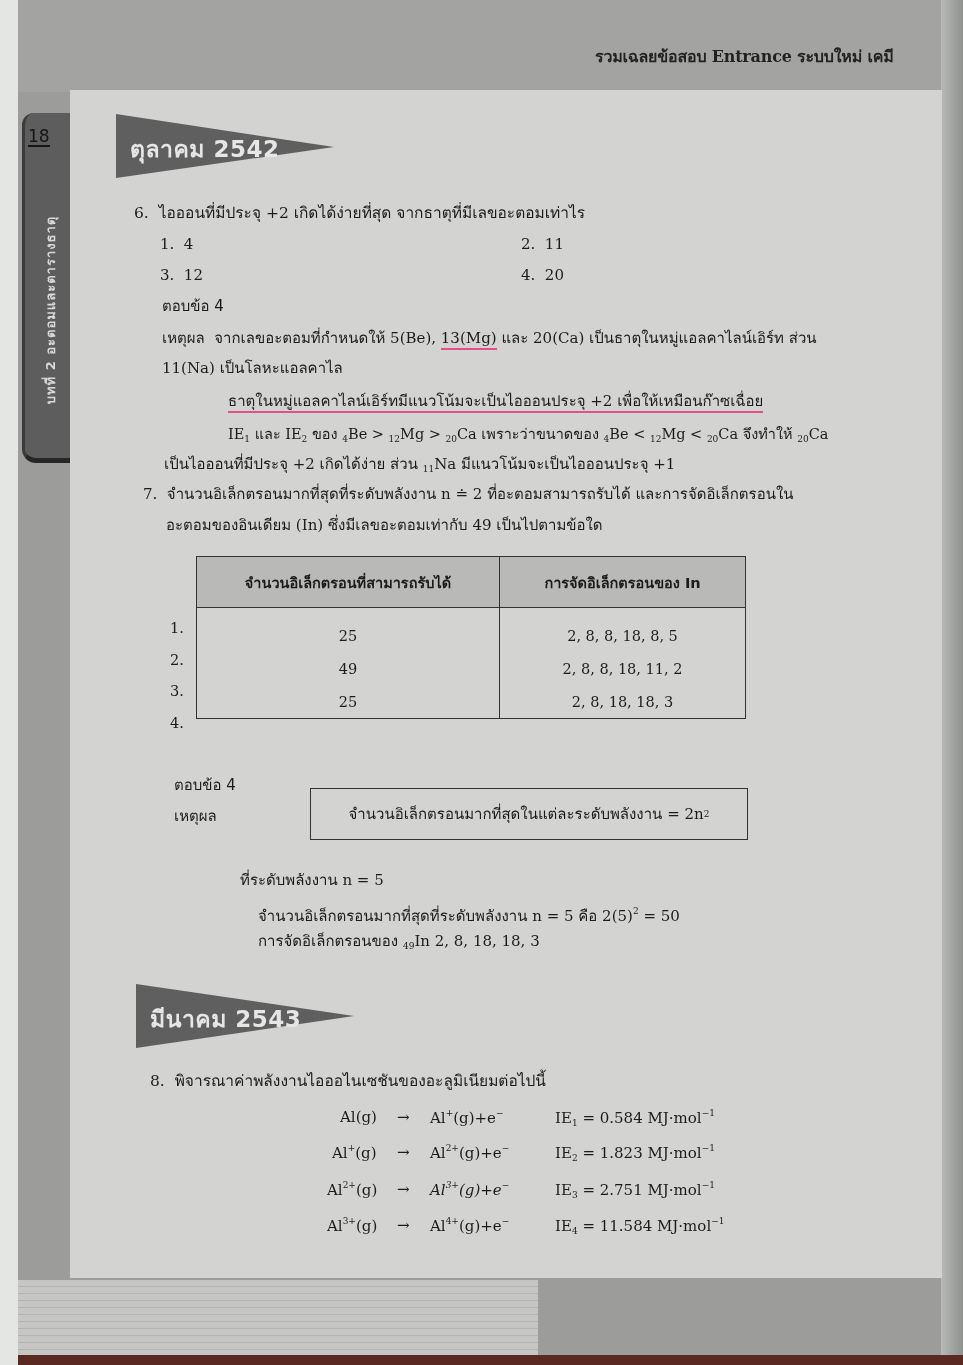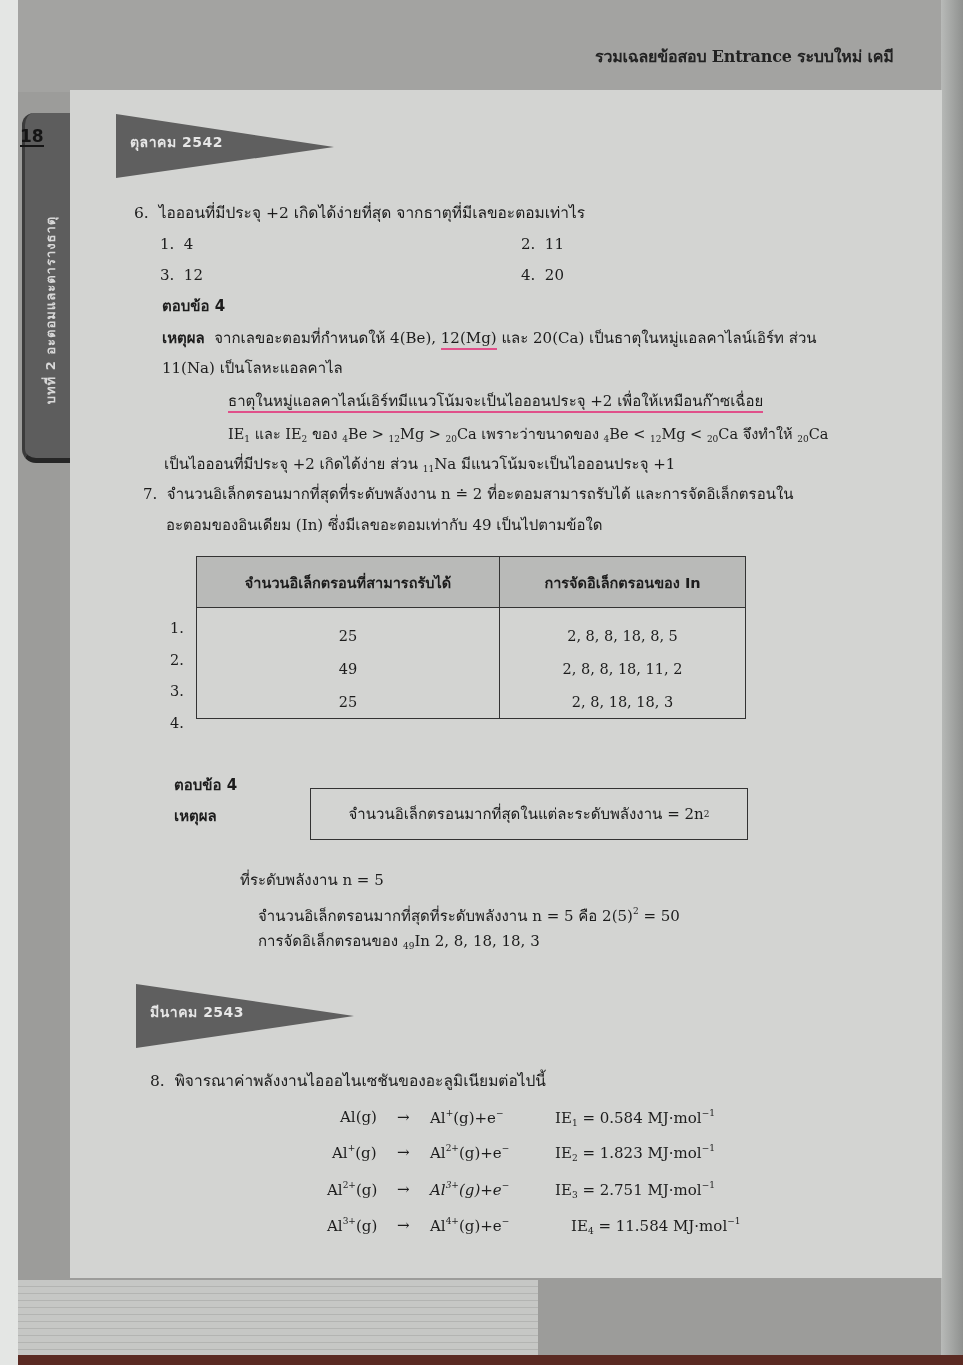--- a/index.html
+++ b/index.html
@@ -23,36 +23,36 @@
   .page {
     position:absolute; left:70px; top:90px; width:872px; height:1188px;
     background:#d3d4d2;
   }
   .page-tab {
     position:absolute; left:22px; top:113px; width:50px; height:345px;
     background:#5d5d5d; border-radius:12px 0 0 14px;
     border-bottom:5px solid #262626; border-left:3px solid #3b3b3b;
   }
   .page-num {
-    position:absolute; left:20px; top:128px; font-size:17px; font-weight:bold;
+    position:absolute; left:28px; top:128px; font-size:17px; font-weight:normal;
     color:#151515; font-family:"DejaVu Sans", sans-serif; border-bottom:2px solid #151515; line-height:17px;
   }
   .chapter-label {
     position:absolute; left:50px; top:310px; transform:translate(-50%,-50%) rotate(-90deg);
     white-space:nowrap; color:#d8d8d8; font-size:13px; font-weight:bold;
     font-family:"DejaVu Sans", sans-serif; letter-spacing:1px;
   }
   .pennant {
     position:absolute; height:60px; color:#e6e6e6;
-    font-family:"DejaVu Sans", sans-serif; font-size:14px; font-weight:bold;
+    font-family:"DejaVu Sans", sans-serif; font-size:23px; font-weight:bold;
   }
   .pennant svg { position:absolute; left:0; top:0; }
   .pennant span { position:absolute; left:14px; top:17px; letter-spacing:0.5px; }
   .txt { position:absolute; font-size:15px; white-space:nowrap; line-height:20px; }
-  .sans-b { font-family:"DejaVu Sans", sans-serif; font-weight:bold; }
+  .sans-b { font-family:"DejaVu Sans", sans-serif; font-weight:normal; }
   .underline-pink { border-bottom:2px solid #e0508a; padding-bottom:1px; }
   sub { font-size:9px; vertical-align:-3px; }
   sup { font-size:9px; vertical-align:7px; }
   table.q7 {
     position:absolute; left:196px; top:556px; width:550px; border-collapse:collapse;
     border:1.5px solid #333; font-size:14.5px;
   }
   table.q7 th { background:#b9bab8; height:48px; font-family:"DejaVu Sans", sans-serif;
     font-weight:bold; font-size:14.5px; border:1.5px solid #333; }
   table.q7 td { text-align:center; height:31px; border-left:1.5px solid #333; border-right:1.5px solid #333; }
@@ -92,21 +92,21 @@
 <div class="txt" style="left:134px;top:203px;font-size:15.5px;">
   <span>6.</span>&nbsp; <span>ไอออนที่มีประจุ +2 เกิดได้ง่ายที่สุด จากธาตุที่มีเลขอะตอมเท่าไร</span>
 </div>
 <div class="txt" style="left:160px;top:234px;"><span>1.</span>&nbsp;&nbsp;<span>4</span></div>
 <div class="txt" style="left:521px;top:234px;"><span>2.</span>&nbsp;&nbsp;<span>11</span></div>
 <div class="txt" style="left:160px;top:265px;"><span>3.</span>&nbsp;&nbsp;<span>12</span></div>
 <div class="txt" style="left:521px;top:265px;"><span>4.</span>&nbsp;&nbsp;<span>20</span></div>
 <div class="txt sans-b" style="left:162px;top:296px;">ตอบข้อ 4</div>
 
 <div class="txt" style="left:162px;top:328px;">
-  <span class="sans-b">เหตุผล</span>&nbsp; <span>จากเลขอะตอมที่กำหนดให้ 4(Be),</span> <span class="underline-pink">12(Mg)</span> <span>และ 20(Ca) เป็นธาตุในหมู่แอลคาไลน์เอิร์ท ส่วน</span>
+  <span class="sans-b">เหตุผล</span>&nbsp; <span>จากเลขอะตอมที่กำหนดให้ 5(Be),</span> <span class="underline-pink">13(Mg)</span> <span>และ 20(Ca) เป็นธาตุในหมู่แอลคาไลน์เอิร์ท ส่วน</span>
 </div>
 <div class="txt" style="left:162px;top:358px;">11(Na) เป็นโลหะแอลคาไล</div>
 <div class="txt" style="left:228px;top:391px;">
   <span class="underline-pink">ธาตุในหมู่แอลคาไลน์เอิร์ทมีแนวโน้มจะเป็นไอออนประจุ +2 เพื่อให้เหมือนก๊าซเฉื่อย</span>
 </div>
 <div class="txt" style="left:228px;top:424px;font-size:14.5px;text-align:center;">
   <span>IE</span><sub>1</sub><span> และ IE</span><sub>2</sub><span> ของ </span><sub>4</sub><span>Be &gt; </span><sub>12</sub><span>Mg &gt; </span><sub>20</sub><span>Ca เพราะว่าขนาดของ </span><sub>4</sub><span>Be &lt; </span><sub>12</sub><span>Mg &lt; </span><sub>20</sub><span>Ca จึงทำให้ </span><sub>20</sub><span>Ca</span>
 </div>
 <div class="txt" style="left:164px;top:454px;">
   <span>เป็นไอออนที่มีประจุ +2 เกิดได้ง่าย ส่วน </span><sub>11</sub><span>Na มีแนวโน้มจะเป็นไอออนประจุ +1</span>
@@ -185,14 +185,14 @@
 <div class="ie-row" style="left:327px;top:1180px;">
   <span>Al</span><sup>2+</sup><span>(g)</span>
   <span style="position:absolute;left:70px;">→</span>
   <span style="position:absolute;left:103px;font-style:italic;"><span>Al</span><sup>3+</sup><span>(g)+e</span><sup>−</sup></span>
   <span style="position:absolute;left:228px;"><span>IE</span><sub>3</sub> <span>= 2.751 MJ·mol</span><sup>−1</sup></span>
 </div>
 <div class="ie-row" style="left:327px;top:1216px;">
   <span>Al</span><sup>3+</sup><span>(g)</span>
   <span style="position:absolute;left:70px;">→</span>
   <span style="position:absolute;left:103px;"><span>Al</span><sup>4+</sup><span>(g)+e</span><sup>−</sup></span>
-  <span style="position:absolute;left:244px;"><span>IE</span><sub>4</sub> <span>= 11.584 MJ·mol</span><sup>−1</sup></span>
+  <span style="position:absolute;left:228px;"><span>IE</span><sub>4</sub> <span>= 11.584 MJ·mol</span><sup>−1</sup></span>
 </div>
 
 </body></html>

